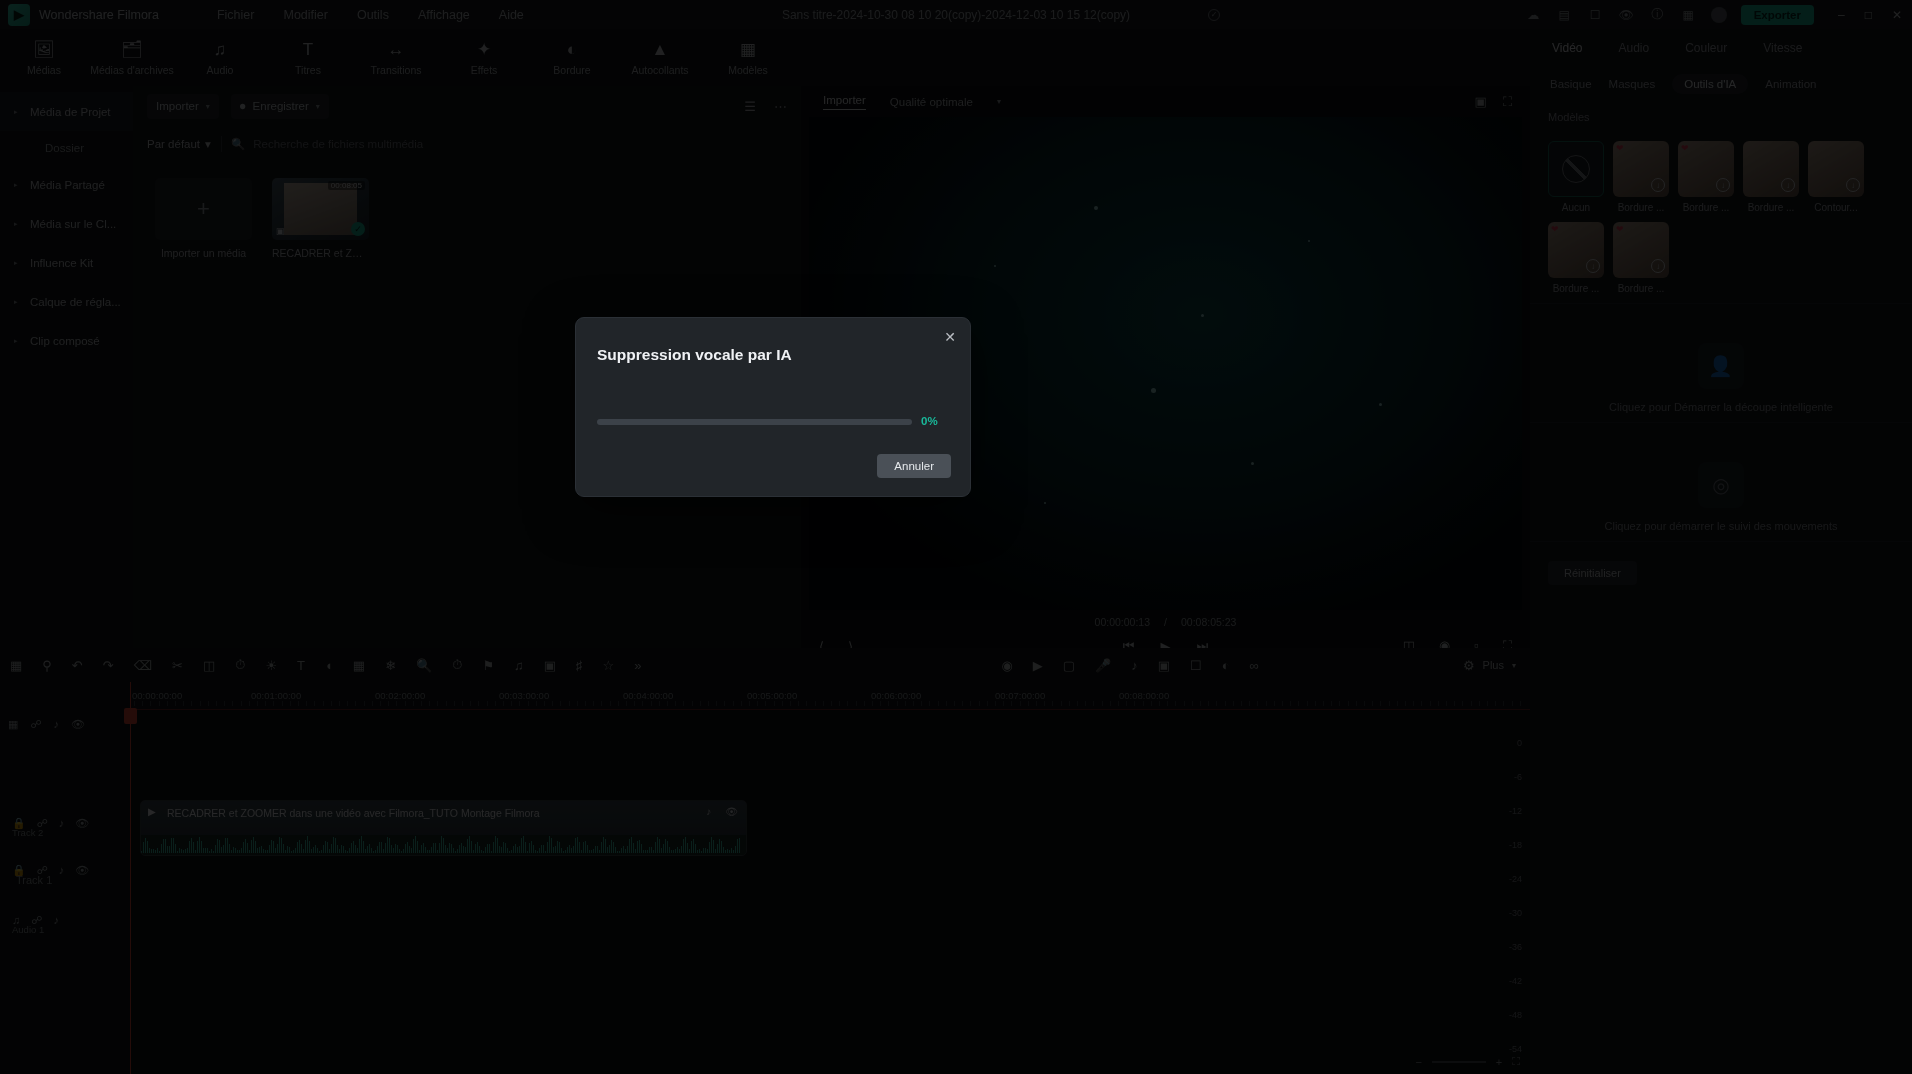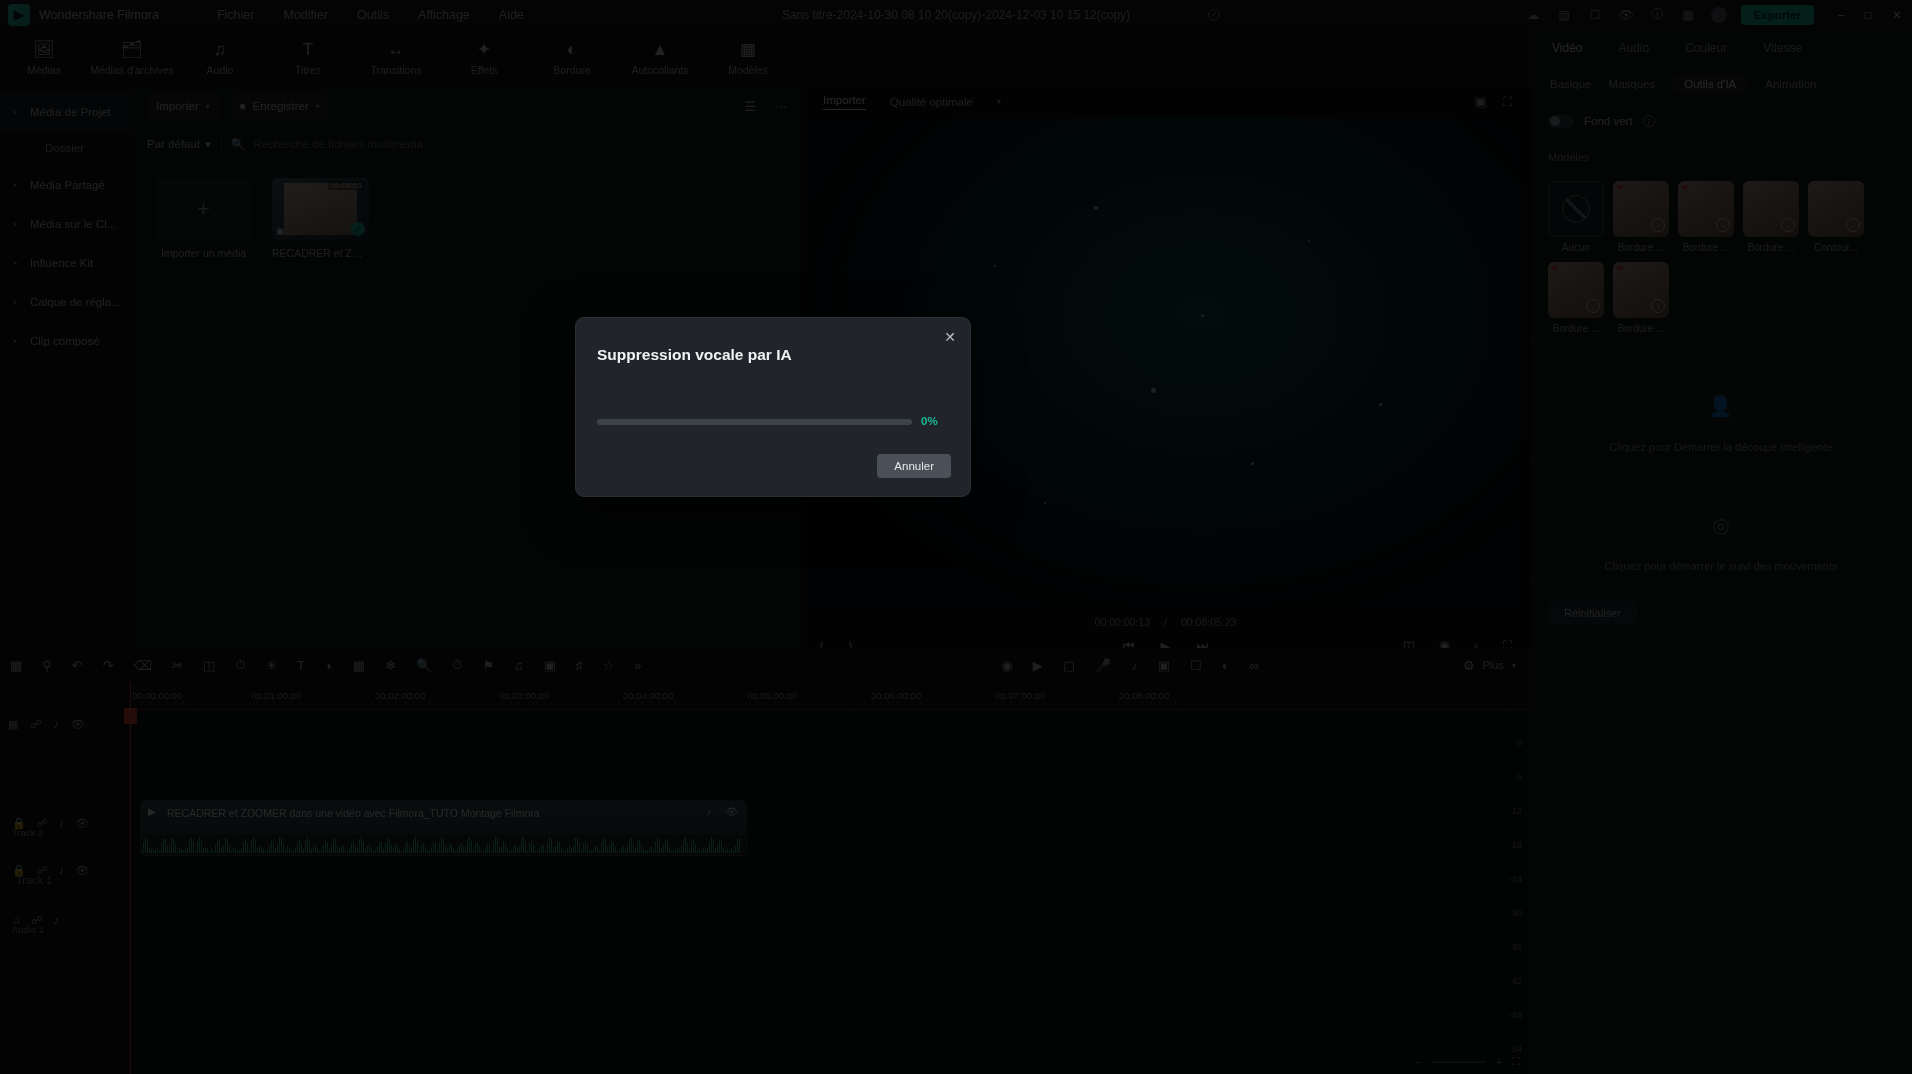--- a/index.html
+++ b/index.html
@@ -353,27 +353,20 @@
       <span class="on">Vidéo</span>
       <span>Audio</span>
       <span>Couleur</span>
       <span>Vitesse</span>
     </div>
     <div class="rtabs2">
       <span>Basique</span>
       <span>Masques</span>
       <span class="on">Outils d'IA</span>
       <span>Animation</span>
-    </div>
-    <div class="togrow">
-      <span class="tog">
-          <i></i>
-        </span>
-      <span>Fond vert</span>
-      <span class="qmark">?</span>
     </div>
     <div class="seclab">Modèles</div>
     <div class="tgrid">
       <div class="tcell">
         <div class="tbox none"></div>
         <div class="tlab">Aucun</div>
         </div>
       <div class="tcell">
         <div class="tbox">
           <span class="heart">❤</span>

